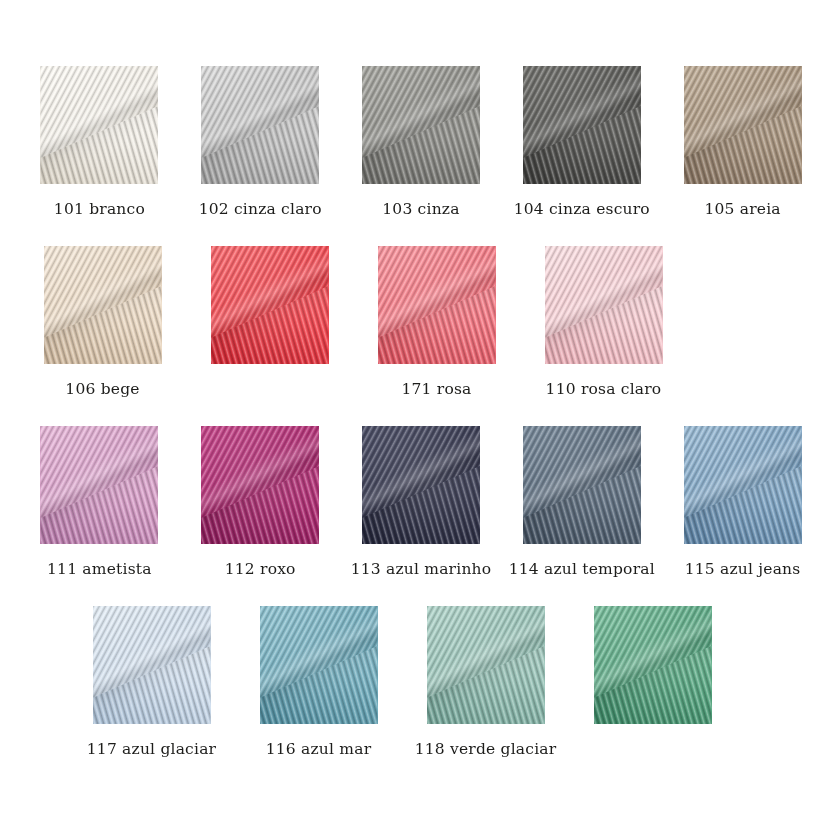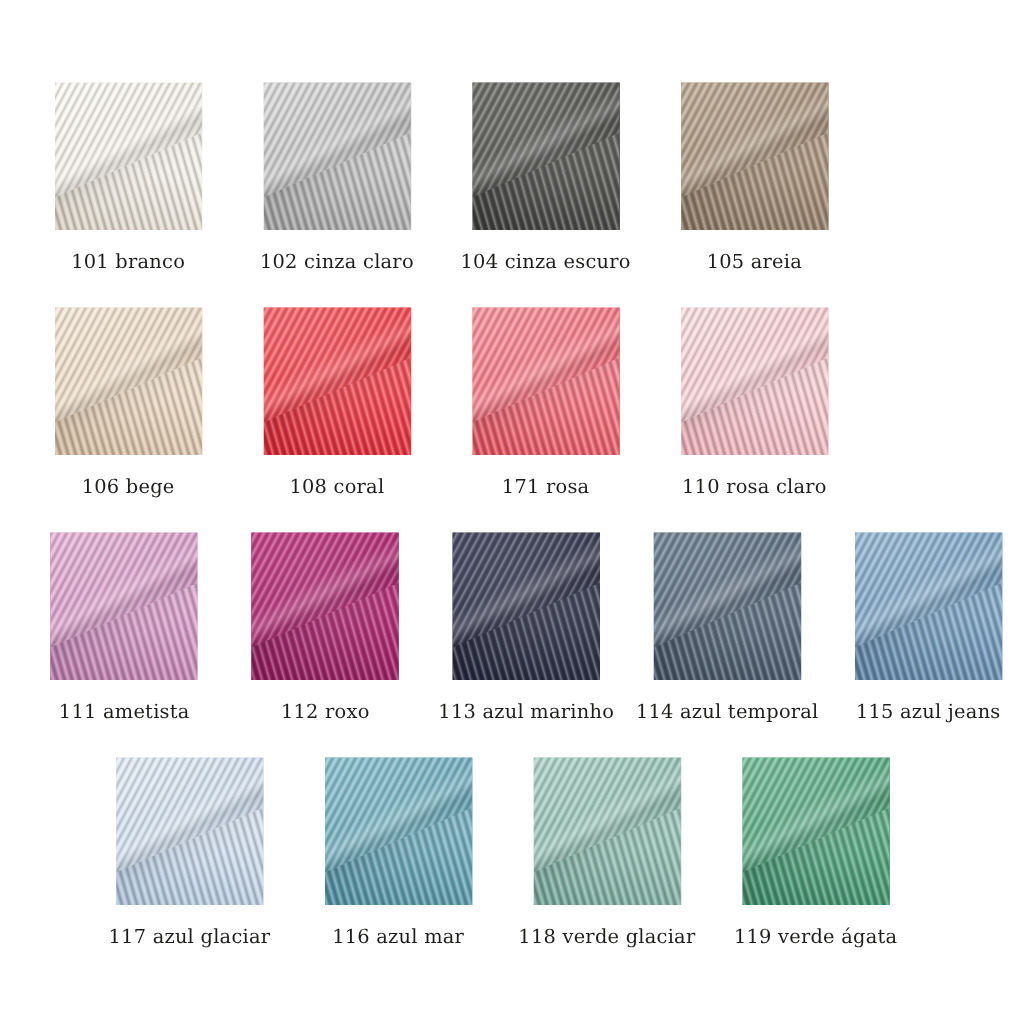--- a/index.html
+++ b/index.html
@@ -138,20 +138,29 @@
       <div class="cell">
         <div class="swatch" style="background: rgb(195, 195, 195);">
           <div class="tex upper" style="background: linear-gradient(150deg, rgb(224, 224, 224) 0%, rgb(195, 195, 195) 55%, rgb(163, 163, 163) 100%);"></div>
           <div class="tex lower" style="background: linear-gradient(20deg, rgb(163, 163, 163) 0%, rgb(195, 195, 195) 45%, rgb(224, 224, 224) 100%);"></div>
           <div class="fold"></div>
           <div class="vig"></div>
         </div>
         <div class="label">102 cinza claro</div>
       </div>
       <div class="cell">
+        <div class="swatch" style="background: rgb(141, 141, 136);">
+          <div class="tex upper" style="background: linear-gradient(150deg, rgb(170, 170, 164) 0%, rgb(141, 141, 136) 55%, rgb(110, 110, 106) 100%);"></div>
+          <div class="tex lower" style="background: linear-gradient(20deg, rgb(110, 110, 106) 0%, rgb(141, 141, 136) 45%, rgb(170, 170, 164) 100%);"></div>
+          <div class="fold"></div>
+          <div class="vig"></div>
+        </div>
+        <div class="label">103 cinza</div>
+      </div>
+      <div class="cell">
         <div class="swatch" style="background: rgb(87, 87, 84);">
           <div class="tex upper" style="background: linear-gradient(150deg, rgb(114, 114, 110) 0%, rgb(87, 87, 84) 55%, rgb(61, 61, 59) 100%);"></div>
           <div class="tex lower" style="background: linear-gradient(20deg, rgb(61, 61, 59) 0%, rgb(87, 87, 84) 45%, rgb(114, 114, 110) 100%);"></div>
           <div class="fold"></div>
           <div class="vig"></div>
         </div>
         <div class="label">104 cinza escuro</div>
       </div>
       <div class="cell">
         <div class="swatch" style="background: rgb(168, 147, 124);">
@@ -173,21 +182,20 @@
         </div>
         <div class="label">106 bege</div>
       </div>
       <div class="cell">
         <div class="swatch" style="background: rgb(245, 66, 76);">
           <div class="tex upper" style="background: linear-gradient(150deg, rgb(252, 108, 113) 0%, rgb(245, 66, 76) 55%, rgb(214, 39, 52) 100%);"></div>
           <div class="tex lower" style="background: linear-gradient(20deg, rgb(214, 39, 52) 0%, rgb(245, 66, 76) 45%, rgb(252, 108, 113) 100%);"></div>
           <div class="fold"></div>
           <div class="vig"></div>
         </div>
-        <div class="label">108 coral</div>
       </div>
       <div class="cell">
         <div class="swatch" style="background: rgb(247, 115, 127);">
           <div class="tex upper" style="background: linear-gradient(150deg, rgb(252, 154, 163) 0%, rgb(247, 115, 127) 55%, rgb(226, 82, 95) 100%);"></div>
           <div class="tex lower" style="background: linear-gradient(20deg, rgb(226, 82, 95) 0%, rgb(247, 115, 127) 45%, rgb(252, 154, 163) 100%);"></div>
           <div class="fold"></div>
           <div class="vig"></div>
         </div>
         <div class="label">171 rosa</div>
       </div>
@@ -276,16 +284,15 @@
         </div>
         <div class="label">118 verde glaciar</div>
       </div>
       <div class="cell">
         <div class="swatch" style="background: rgb(87, 168, 130);">
           <div class="tex upper" style="background: linear-gradient(150deg, rgb(124, 194, 160) 0%, rgb(87, 168, 130) 55%, rgb(61, 139, 104) 100%);"></div>
           <div class="tex lower" style="background: linear-gradient(20deg, rgb(61, 139, 104) 0%, rgb(87, 168, 130) 45%, rgb(124, 194, 160) 100%);"></div>
           <div class="fold"></div>
           <div class="vig"></div>
         </div>
-        <div class="label">119 verde ágata</div>
       </div>
     </div>
 </div>
 
 </body></html>

